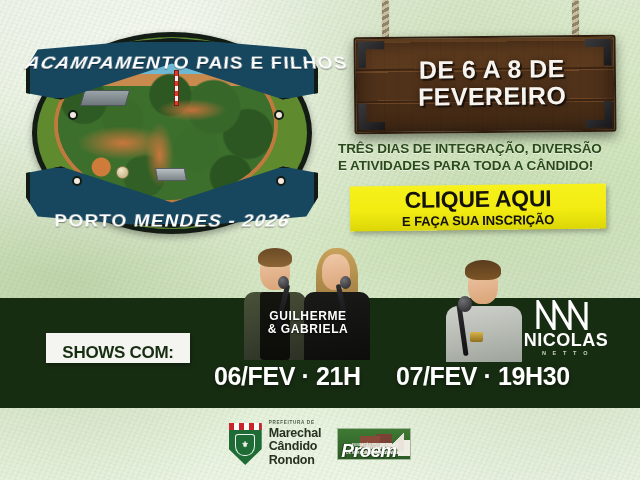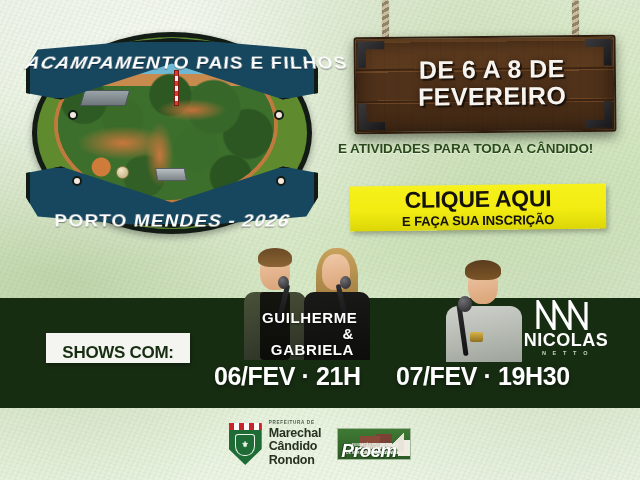--- a/index.html
+++ b/index.html
@@ -251,23 +251,23 @@
     background: linear-gradient(180deg,#2c2c2e,#121214);
     border-radius: 2px;
   }
   .mic-head {
     position: absolute; width: 11px; height: 13px;
     border-radius: 50%;
     background: radial-gradient(circle at 35% 30%, #6e6e73, #232326);
   }
   .band-logo {
     position: absolute; left: 24px; top: 62px;
-    width: 92px; text-align: right;
+    width: 92px; text-align: center;
     color: #ffffff;
-    font-size: 15px; font-weight: 800;
+    font-size: 12px; font-weight: 800;
     letter-spacing: 0.6px; line-height: 1.05;
     z-index: 3;
     text-shadow: 0 1px 2px rgba(0,0,0,0.6);
   }
   .watch {
     position: absolute; width: 13px; height: 10px;
     background: linear-gradient(180deg,#d9b44a,#8e6f20);
     border-radius: 2px;
   }
 
@@ -426,20 +426,21 @@
     <div class="wood-bracket wb-tr"></div>
     <div class="wood-bracket wb-bl"></div>
     <div class="wood-bracket wb-br"></div>
     <div class="wood-sign-text">
       <div>DE 6 A 8 DE</div>
       <div>FEVEREIRO</div>
     </div>
   </div>
 
   <div class="tagline">
+    <div>TRÊS DIAS DE INTEGRAÇÃO, DIVERSÃO</div>
     <div>E ATIVIDADES PARA TODA A CÂNDIDO!</div>
   </div>
 
   <div class="cta">
     <div class="cta-main">CLIQUE AQUI</div>
     <div class="cta-sub">E FAÇA SUA INSCRIÇÃO</div>
   </div>
 
   <div class="artist duo">
 

